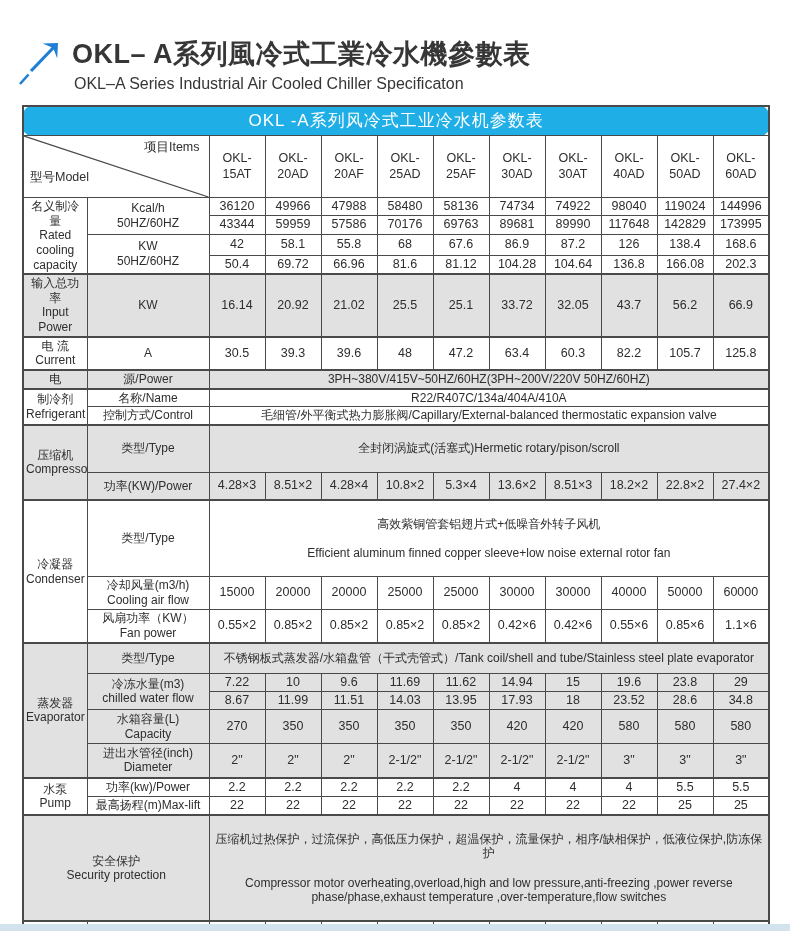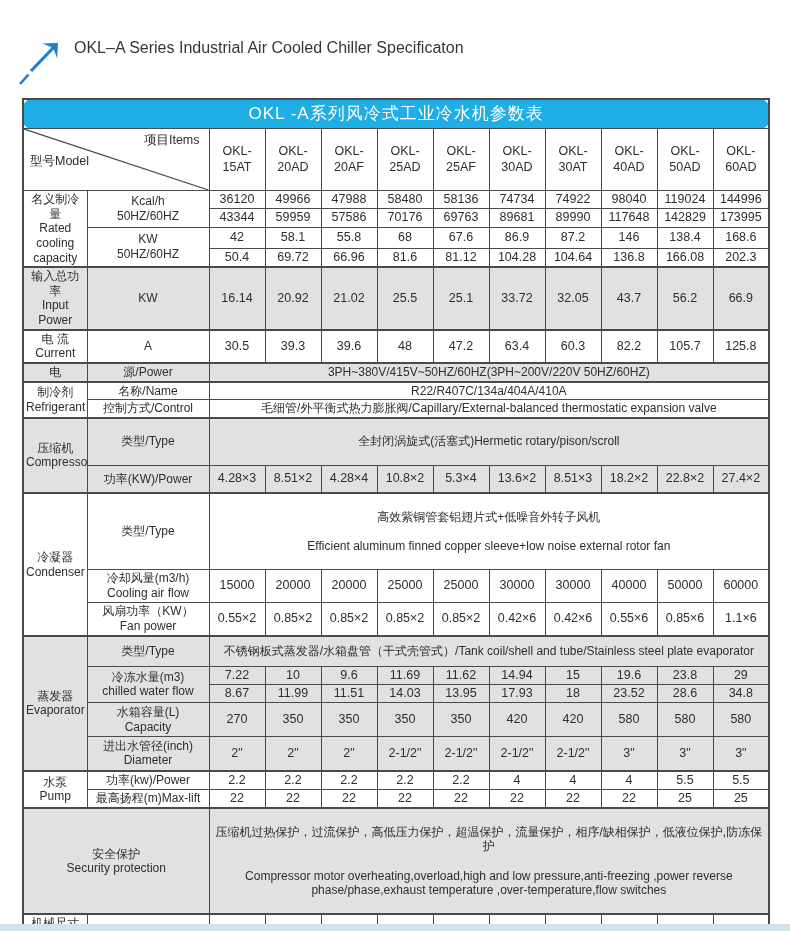--- a/index.html
+++ b/index.html
@@ -35,41 +35,42 @@
   tr.model-row th { height:34px; font-size:12.5px; background:#fff; }
   tr.gray th, tr.gray td { background:#e1e1e1; }
   tr.sec th, tr.sec td { border-top:2px solid #4a4a4a; }
 
   tr.h16 { height:16px;padding-left:36px; } tr.h18 { height:18px; } tr.h28 { height:28px; }
   tr.h30 { height:30px; } tr.h34 { height:34px; } tr.h40 { height:40px; }
   tr.h54 { height:54px; }
 
   th.corner { position:relative; padding:0; background:#fff; }
   .corner svg { position:absolute; inset:0; width:100%; height:100%; }
-  .corner .c-model { position:absolute; left:6px; bottom:21px; font-size:12.5px; }
+  .corner .c-model { position:absolute; left:6px; bottom:12px; font-size:12.5px; }
   .corner .c-items { position:absolute; right:9px; top:4px; font-size:12.5px; }
 
   .two-inline { display:flex; justify-content:center; align-items:center; }
   .alignr { text-align:right; padding-right:4px; }
   .alignl { text-align:left; padding-left:4px; }
 
   .footer-strip { position:absolute; left:0; right:0; bottom:0; height:7px; background:#d2e3ee; }
 </style>
 </head>
 <body>
 
 <div class="page">
 
   <div class="hdr">
     <svg class="logo" viewBox="0 0 46 48">
       <line x1="13" y1="33" x2="37" y2="8" stroke="#1e7fd4" stroke-width="3.2"></line>
       <polygon points="24.5,5.5 40,5 39.2,20.5 36,12 33,9" fill="#1e7fd4"></polygon>
       <line x1="2" y1="46" x2="10.5" y2="36.5" stroke="#1e7fd4" stroke-width="2.6"></line>
     </svg>
     <div class="titles">
+      <h1>OKL– A系列風冷式工業冷水機參數表</h1>
       <h2>OKL–A Series Industrial Air Cooled Chiller Specificaton</h2>
     </div>
   </div>
 
   <table class="spec">
     <colgroup>
       <col style="width:64px">
         <col style="width:122px">
       <col style="width:56px">
         <col style="width:56px">
@@ -151,21 +152,21 @@
       <tr class="h18">
         <th rowspan="2">KW
 50HZ/60HZ</th>
         <td class="num">42</td>
           <td class="num">58.1</td>
           <td class="num">55.8</td>
           <td class="num">68</td>
           <td class="num">67.6</td>
           <td class="num">86.9</td>
           <td class="num">87.2</td>
-          <td class="num">146</td>
+          <td class="num">126</td>
           <td class="num">138.4</td>
           <td class="num">168.6</td>
       </tr>
       <tr class="h18">
         <td class="num">50.4</td>
           <td class="num">69.72</td>
           <td class="num">66.96</td>
           <td class="num">81.6</td>
           <td class="num">81.12</td>
           <td class="num">104.28</td>

